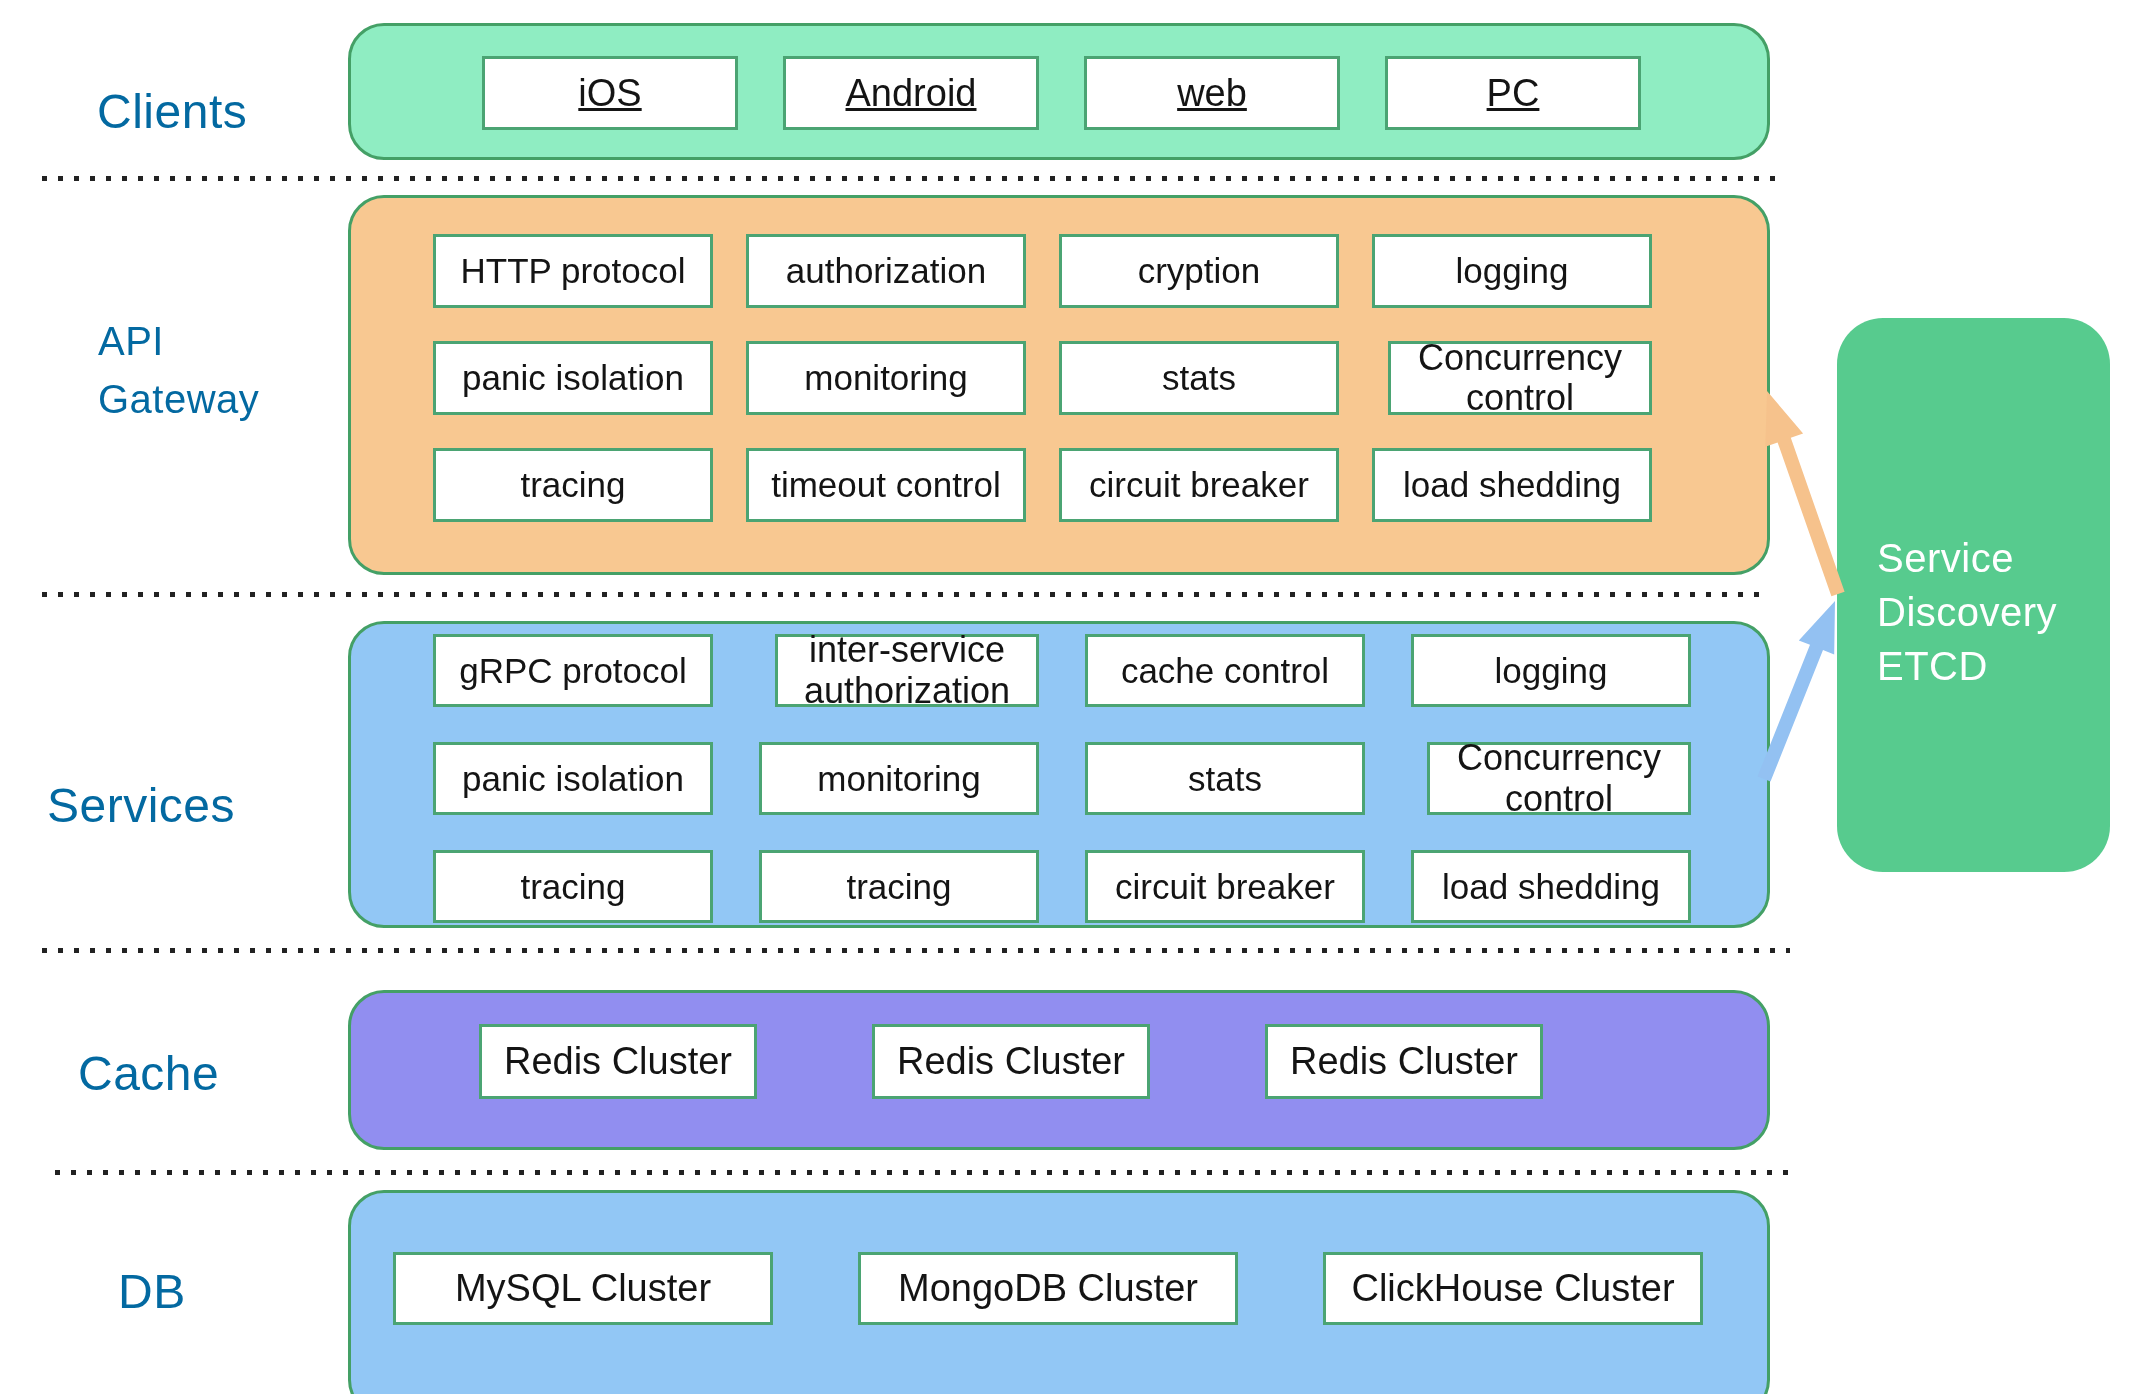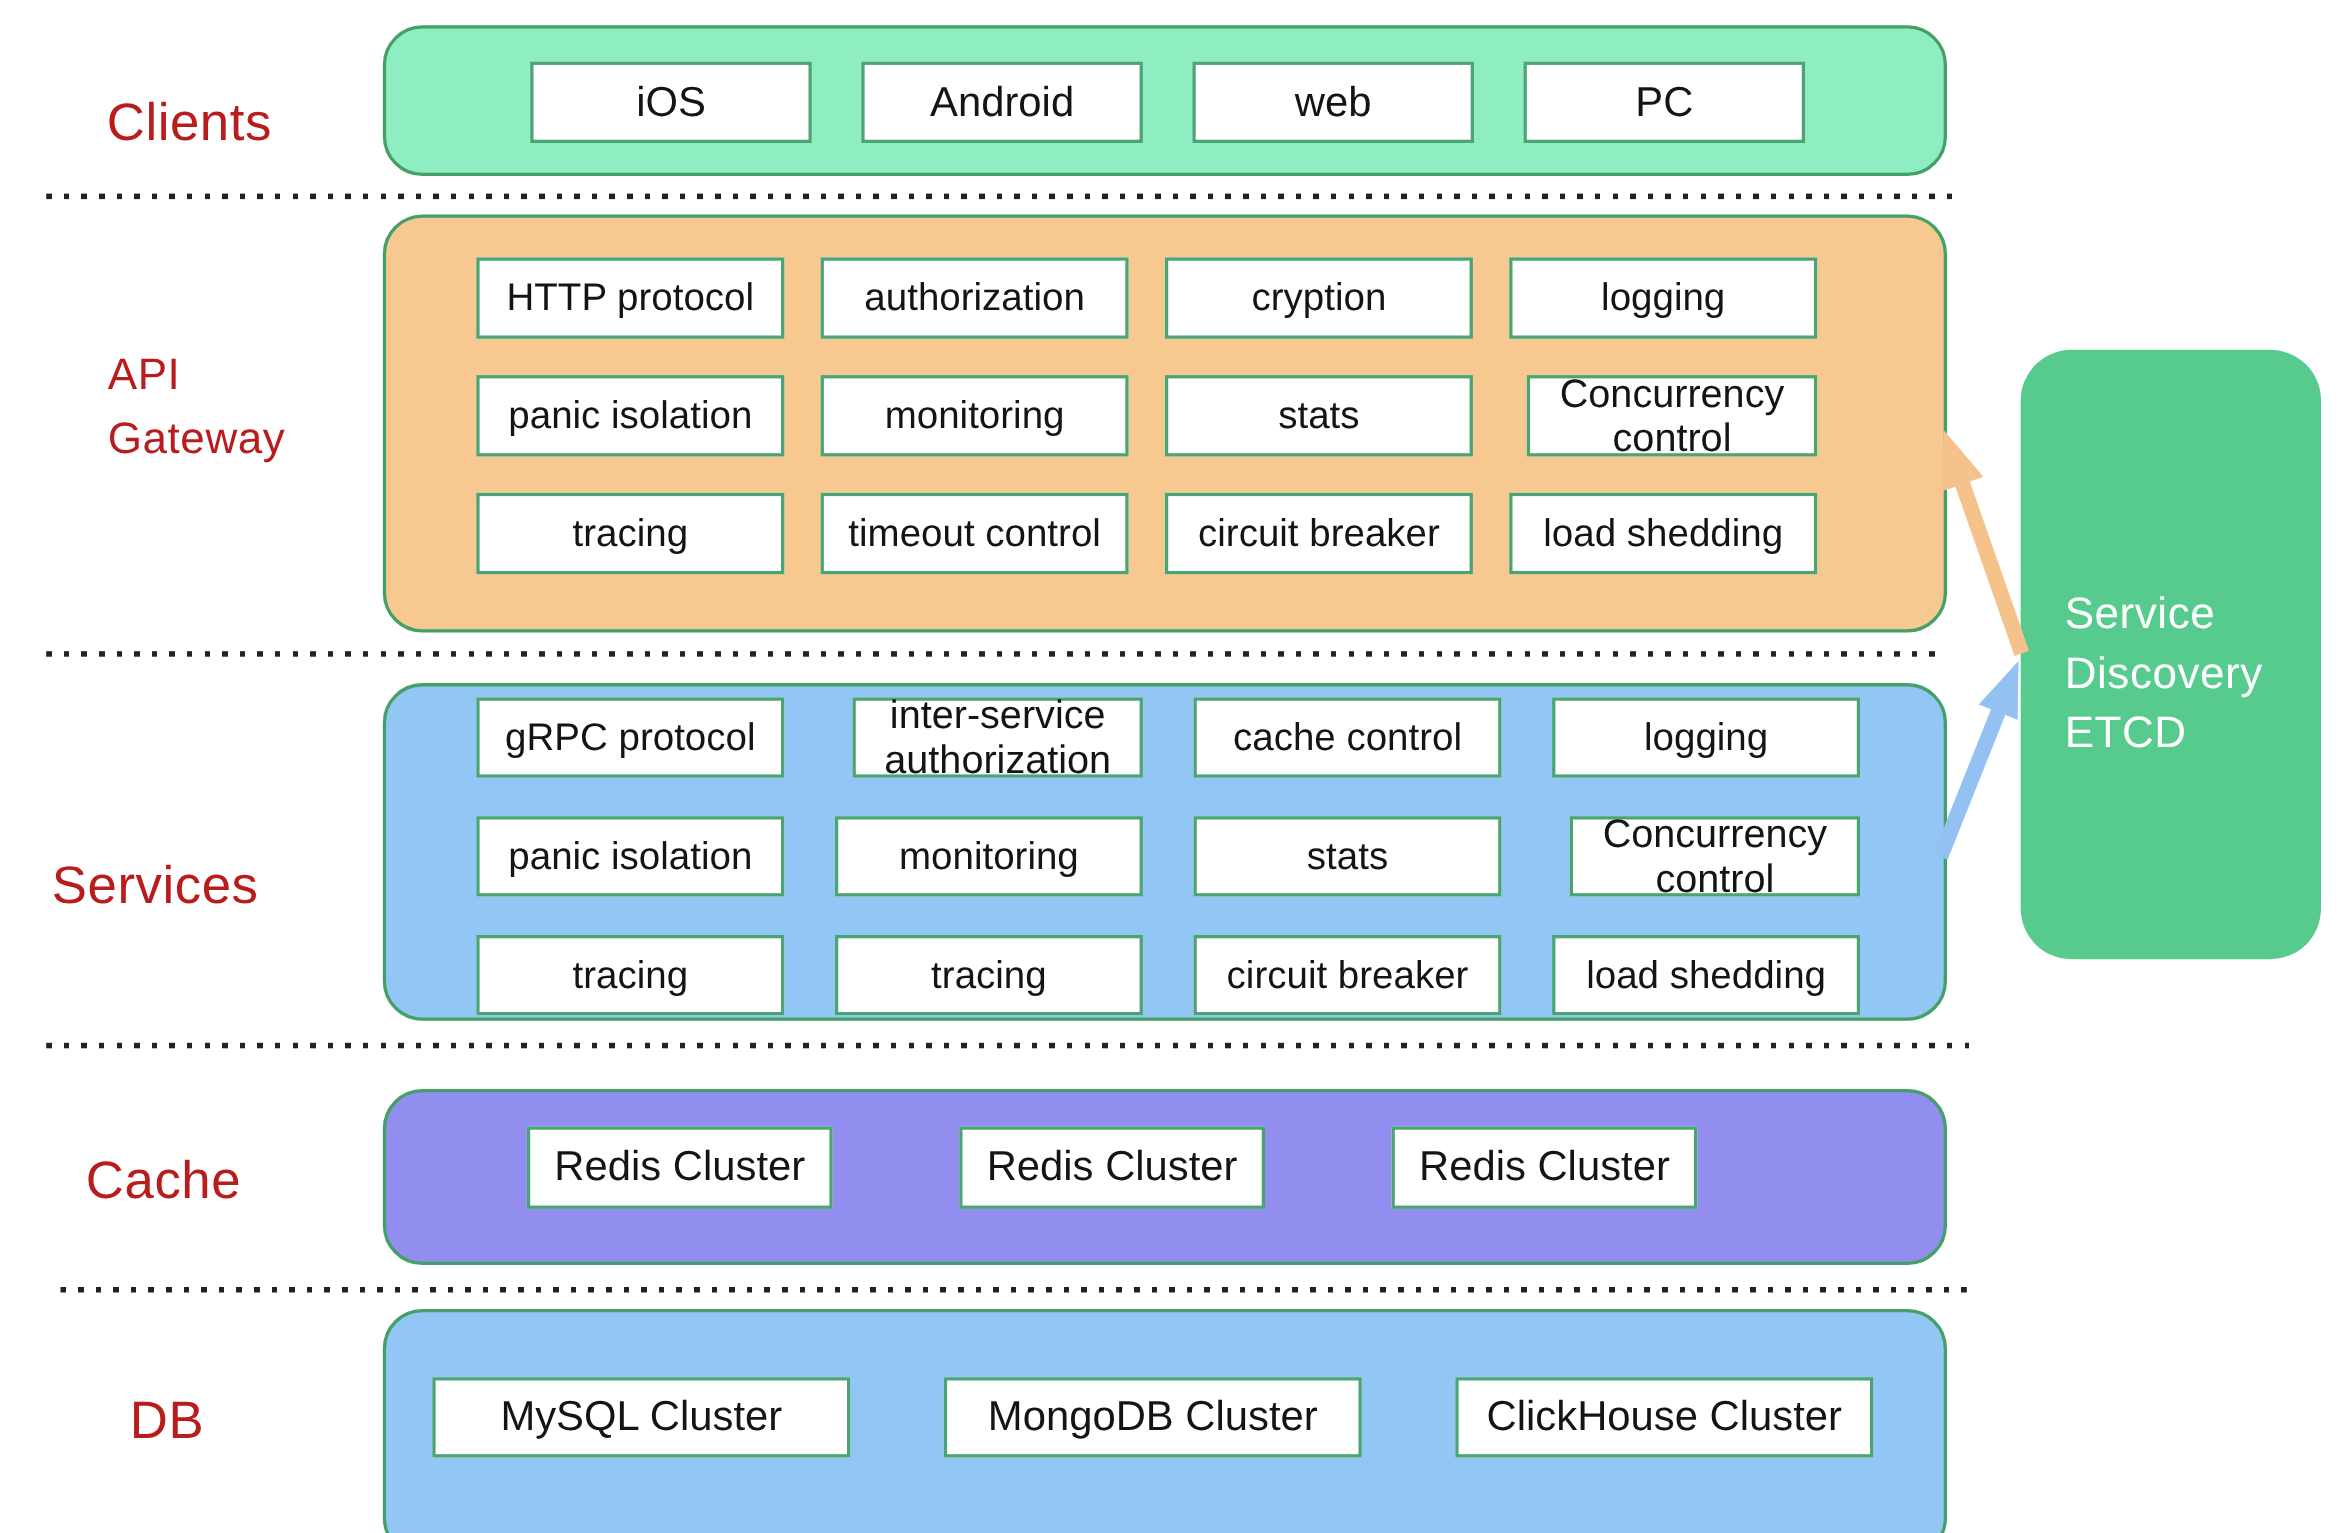--- a/index.html
+++ b/index.html
@@ -4,32 +4,32 @@
 <style>
   html,body{margin:0;padding:0;background:#ffffff;}
   .canvas{
     position:relative;width:2130px;height:1394px;overflow:hidden;
     font-family:"Liberation Sans", sans-serif;color:#151515;background:#ffffff;
     --clients-fill:#8FEDC2;--api-fill:#F8C891;--services-fill:#92C7F5;
     --cache-fill:#918EF0;--db-fill:#92C7F5;--etcd-fill:#57CB8E;
     --container-border:#44A066;--node-border:#4BA473;
   }
   .layer-label{
-    position:absolute;font-size:48px;line-height:56px;color:#b91c1c;
+    position:absolute;font-size:48px;line-height:56px;color:#0369a1;
     white-space:pre-line;letter-spacing:0.5px;
   }
   .layer-label.apigw{font-size:40px;line-height:58px;}
   .container{
     position:absolute;box-sizing:border-box;border:3px solid var(--container-border);
     border-radius:36px;display:grid;align-content:start;
   }
   .clients-grid{
     left:348px;top:23px;width:1422px;height:137px;background:var(--clients-fill);
     grid-template-columns:repeat(4,256px);column-gap:45px;
-    grid-template-rows:74px;padding:30px 0 0 131px;
+    grid-template-rows:74px;padding:30px 0 0 131px;text-decoration:underline;
   }
   .api-grid{
     left:348px;top:195px;width:1422px;height:380px;background:var(--api-fill);
     grid-template-columns:repeat(4,280px);column-gap:46px;
     grid-template-rows:repeat(3,74px);row-gap:36px;padding:36px 0 0 82px;gap:33px;
   }
   .services-grid{
     left:348px;top:621px;width:1422px;height:307px;background:var(--services-fill);
     grid-template-columns:repeat(4,280px);column-gap:46px;
     grid-template-rows:repeat(3,73px);row-gap:35px;padding:10px 0 0 82px;

